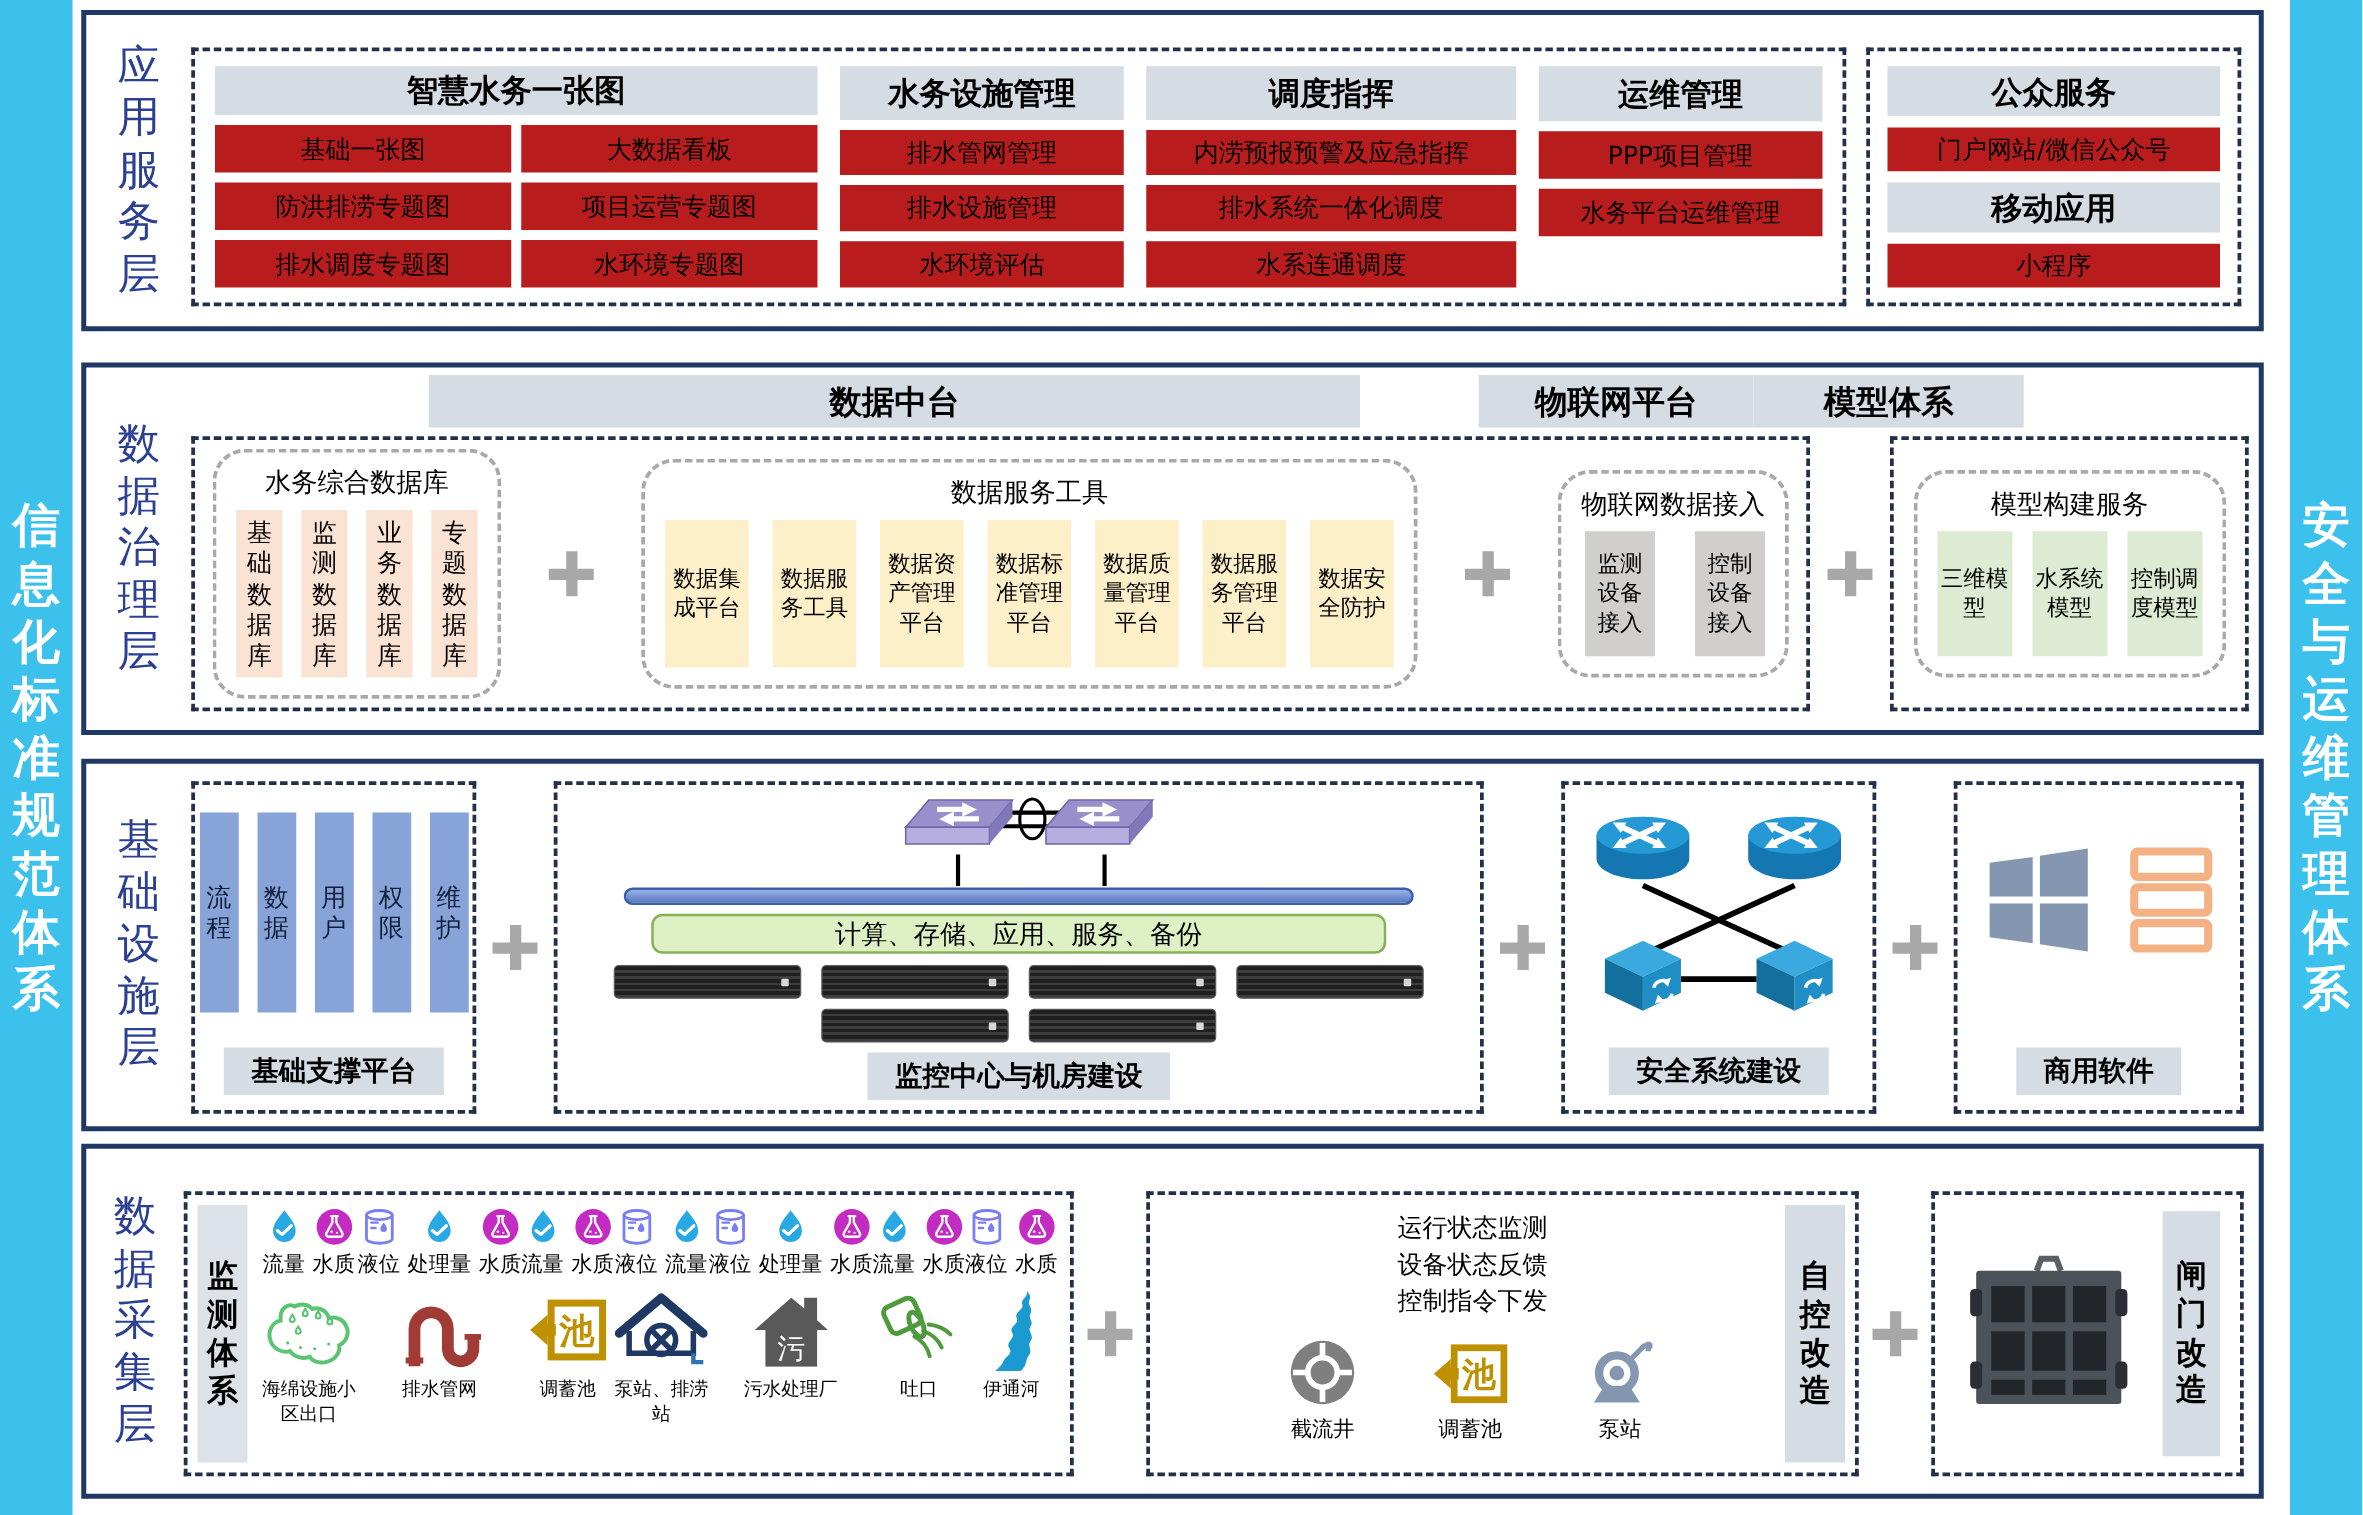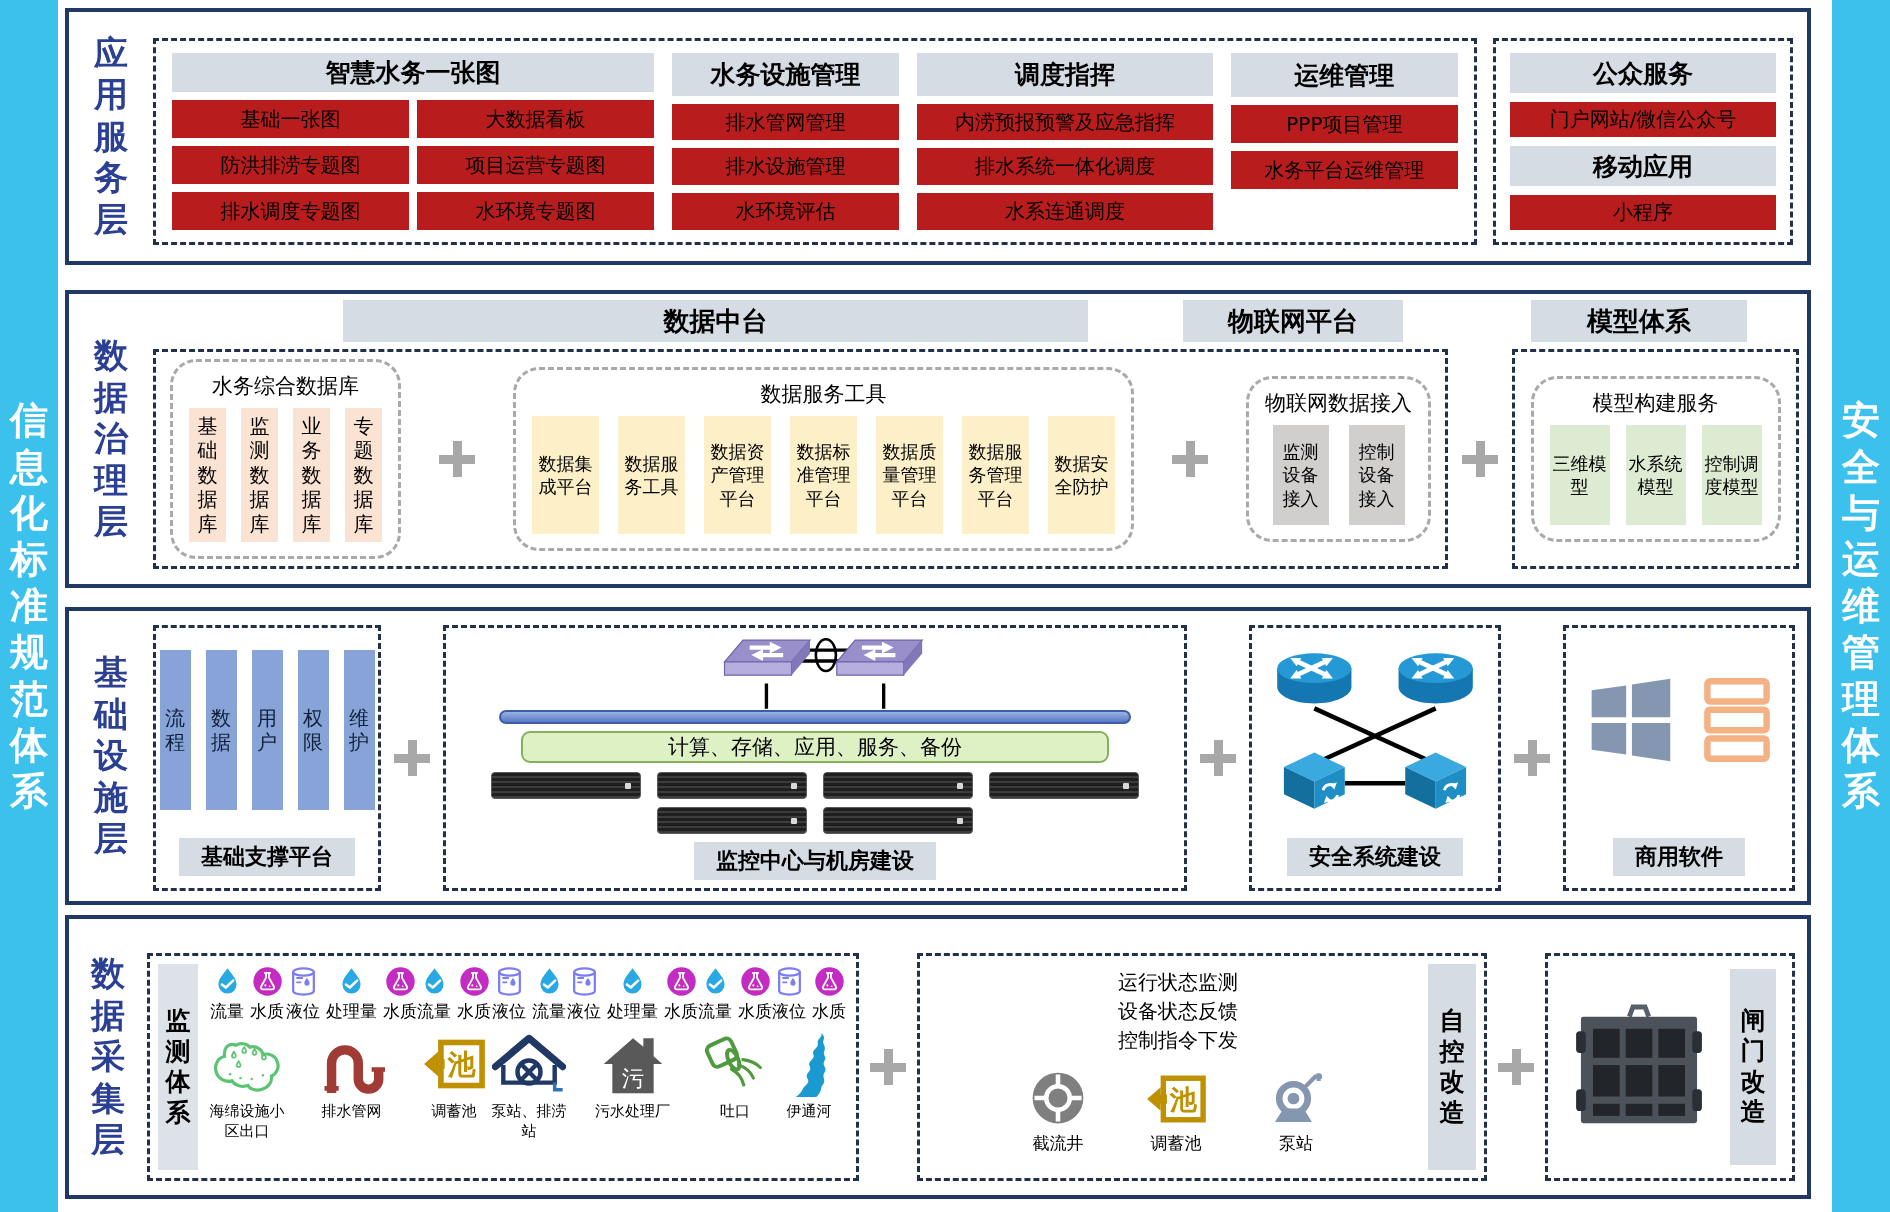--- a/index.html
+++ b/index.html
@@ -12,21 +12,21 @@
   .sidebar-left { left:0; } .sidebar-right { right:0; }
   .vchars { word-break:break-all; text-align:center; width:1.08em; line-height:1.22; }
 
   
   .panel { position:absolute; left:65px; width:1746px; border:4px solid #1f3864; background:#fff; display:flex; }
   #p1 { top:8px;   height:257px; }
   #p2 { top:290px; height:298px; }
   #p3 { top:607px; height:298px; }
   #p4 { top:915px; height:284px; }
   .layer-label { width:84px; display:flex; align-items:center; justify-content:center;
-                 color:#2b3f93; font-weight:bold; font-size:34px; }
+                 color:#2b3f93; font-weight:normal; font-size:34px; }
   .dashed { border:3px dashed #22304a; }
   .hdr  { background:#d6dce4; font-weight:bold; display:flex; align-items:center; justify-content:center; }
   .item { background:#b91c1c; display:flex; align-items:center; justify-content:center; }
   .cap  { background:#d6dce4; font-weight:bold; font-size:22px; padding:4px 22px; text-align:center; }
   .plus { position:relative; width:36px; height:36px; flex-shrink:0; }
   .plus::before { content:''; position:absolute; left:0; top:14px; width:36px; height:9px; background:#a8a8a8; }
   .plus::after  { content:''; position:absolute; left:14px; top:0; width:9px; height:36px; background:#a8a8a8; }
 
   
   .app-body { flex:1; display:flex; gap:16px; padding:26px 14px 16px 0; }
@@ -39,32 +39,32 @@
   .pub-box { width:300px; padding:12px 14px; display:flex; flex-direction:column; gap:9px; }
   .pub-box .hdr { height:44px; font-size:25px; }
   .pub-box .item { height:38px; font-size:20px; }
 
   
   .gov-body { flex:1; }
   .gov-headers { display:flex; height:42px; margin-top:6px; }
   .gh { background:#d6dce4; font-weight:bold; font-size:26px; display:flex; align-items:center; justify-content:center; }
   .gh-mid { margin-left:190px; width:745px; }
   .gh-iot { margin-left:95px; width:220px; }
-  .gh-model { margin-left:128px; width:216px; }
+  .gh-model { width:216px; }
   .gov-row { display:flex; margin-top:7px; height:220px; }
   .boxA { width:1295px; display:flex; align-items:center; justify-content:center; gap:24px; }
   .boxB { width:287px; display:flex; align-items:center; justify-content:center; }
   .gov-row .plus { align-self:center; margin:0 14px; }
   .rg { border:3px dashed #a9a9a9; border-radius:26px; text-align:center; padding:10px 16px 14px; }
   .rg-title { font-size:21px; }
   .db-row { display:flex; gap:15px; margin-top:8px; justify-content:center; }
   .db-cell { width:37px; background:#fbe3d3; font-size:20px; line-height:1.22; padding:6px 0; word-break:break-all; text-align:center; }
   .tool-row { display:flex; gap:19px; margin-top:8px; }
   .tool-cell { width:67px; height:118px; background:#fdf0c8; font-size:18px; display:flex; align-items:center; justify-content:center; text-align:center; line-height:1.3; padding:0 3px; }
-  .iot-row { display:flex; gap:20px; margin-top:8px; justify-content:center; }
+  .iot-row { display:flex; gap:32px; margin-top:8px; justify-content:flex-end; }
   .iot-cell { width:56px; height:100px; background:#d1cece; font-size:18px; display:flex; align-items:center; justify-content:center; text-align:center; line-height:1.3; padding:0 3px; }
   .model-row { display:flex; gap:16px; margin-top:8px; justify-content:center; }
   .model-cell { width:60px; height:100px; background:#dcebd1; font-size:18px; display:flex; align-items:center; justify-content:center; text-align:center; line-height:1.3; padding:0 3px; }
 
   
   .infra-body { flex:1; display:flex; padding:14px 12px 10px 0; }
   .infra-body .plus { align-self:center; margin:0 13px; }
   .sbox { width:228px; display:flex; flex-direction:column; align-items:center; padding-top:22px; }
   .bars { display:flex; gap:15px; }
   .bbar { width:31px; height:160px; background:#87a3d8; color:#10203a; font-size:20px; display:flex; align-items:center; justify-content:center; }

